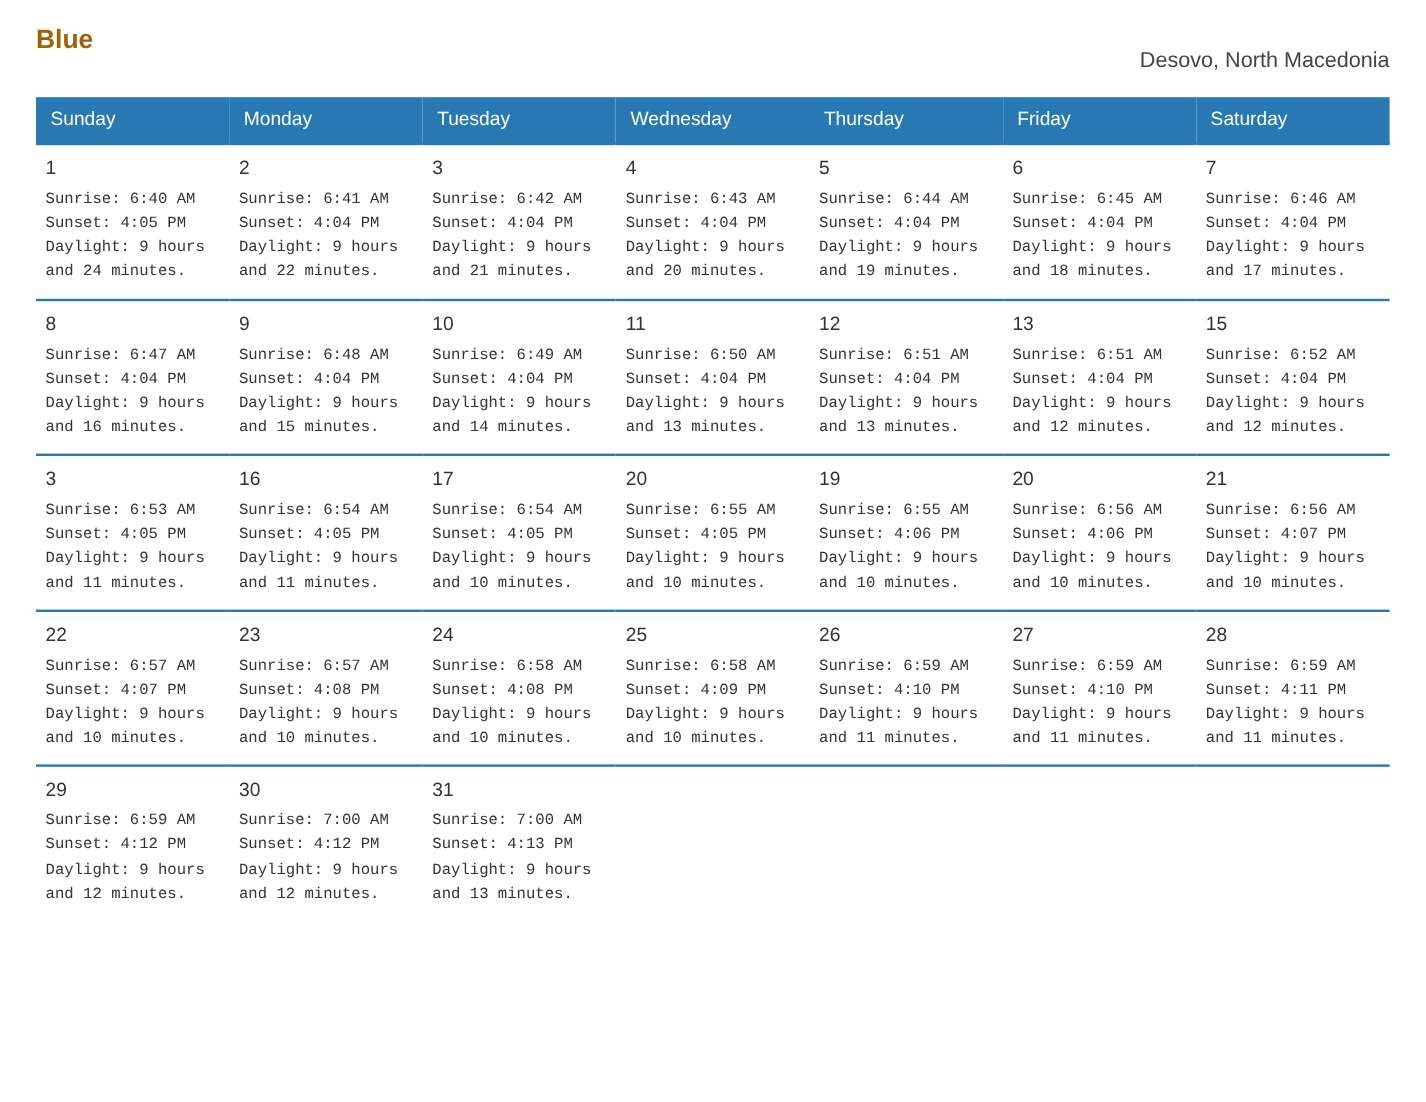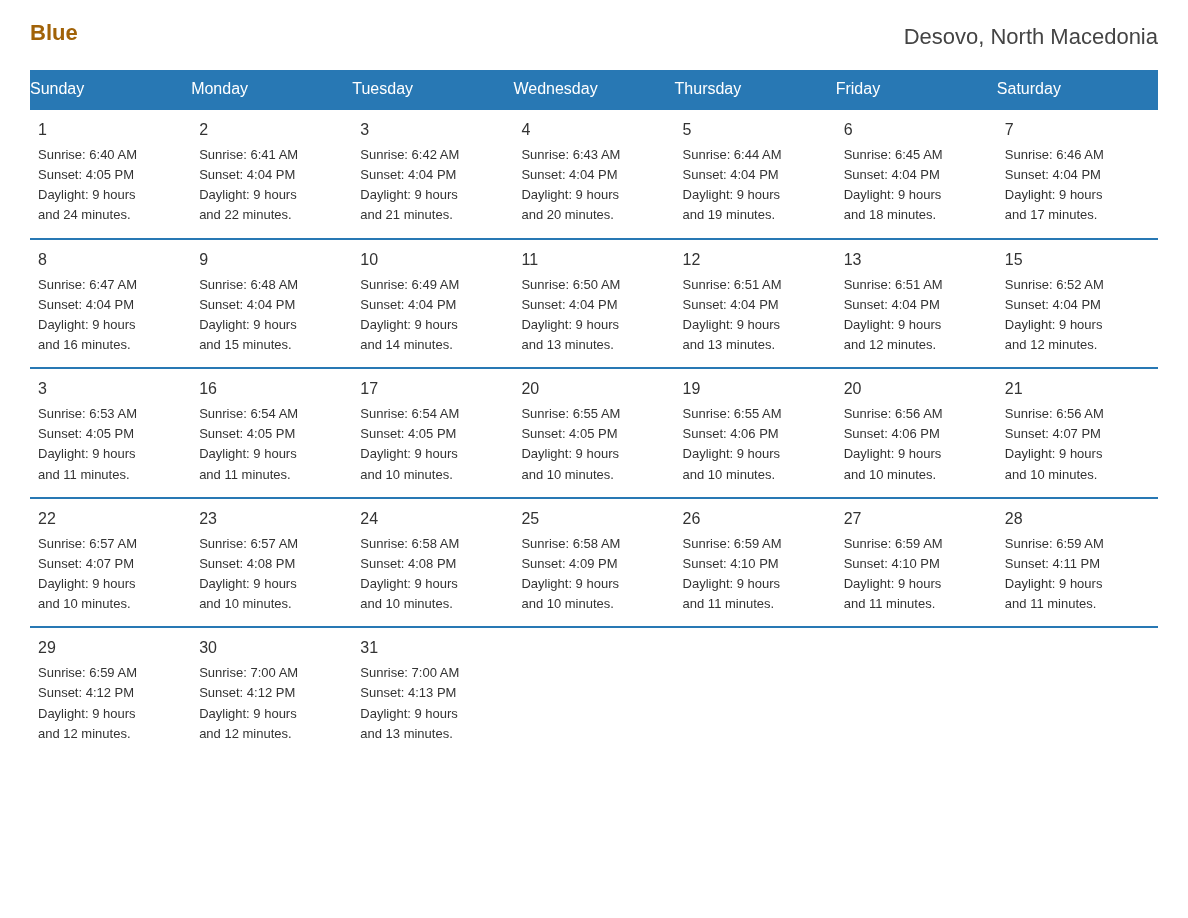--- a/index.html
+++ b/index.html
@@ -19,35 +19,35 @@
     .title-block {
       text-align: right;
     }
     .month-title {
       font-size: 52px;
       font-weight: bold;
       color: #222;
       line-height: 1.1;
     }
     .location-subtitle {
-      font-size: 22px;
+      font-size: 18px;
       color: #444;
-      margin-top: 4px;
+      margin-top: 20px;
     }
     table {
       width: 100%;
       border-collapse: collapse;
       table-layout: fixed;
     }
     thead tr {
       background-color: #2878b4;
       color: #fff;
     }
     thead th {
-      padding: 10px 0;
+      padding: 10px 12px;
       font-size: 16px;
       font-weight: normal;
       text-align: left;
       border: none;
     }
     tbody tr {
       border-top: 2px solid #2878b4;
     }
     tbody td {
       padding: 8px 8px 12px 8px;
@@ -60,20 +60,21 @@
       font-size: 16px;
       font-weight: normal;
       color: #333;
       display: block;
       margin-bottom: 3px;
     }
     .day-info {
       font-size: 13px;
       color: #333;
       line-height: 1.55;
+      font-family: Liberation Mono, monospace;
     }
     .empty-cell {
       background: #fff;
     }
     .logo-block {
       line-height: 1.15;
     }
     .logo-row1 {
       display: flex;
       align-items: center;

